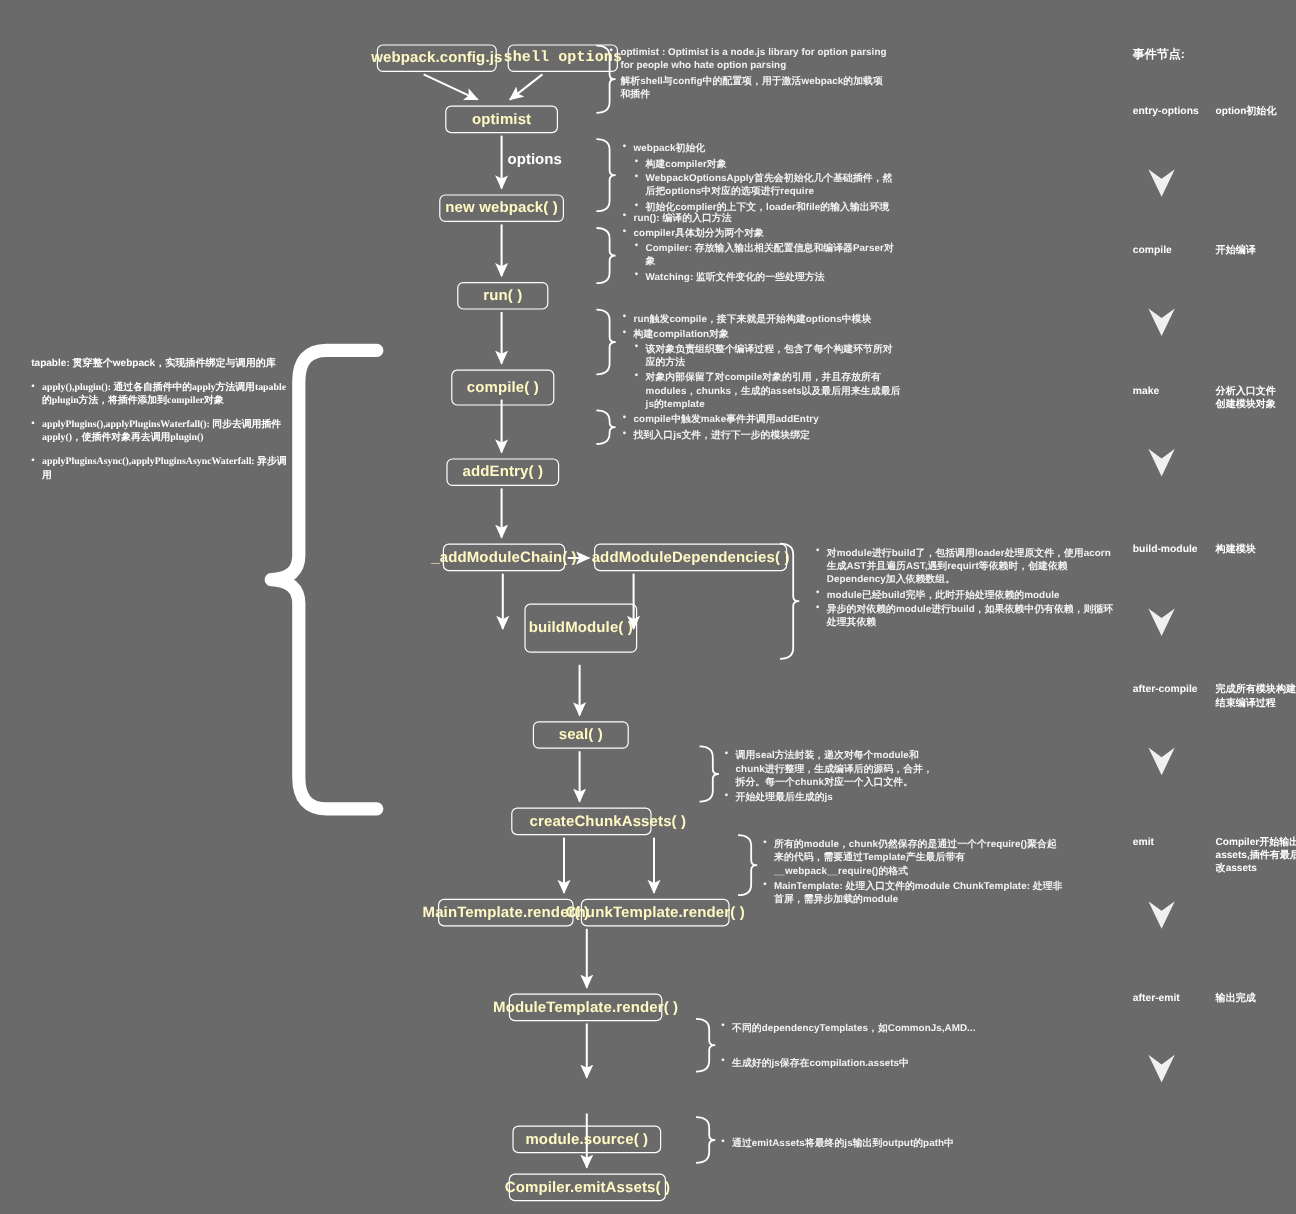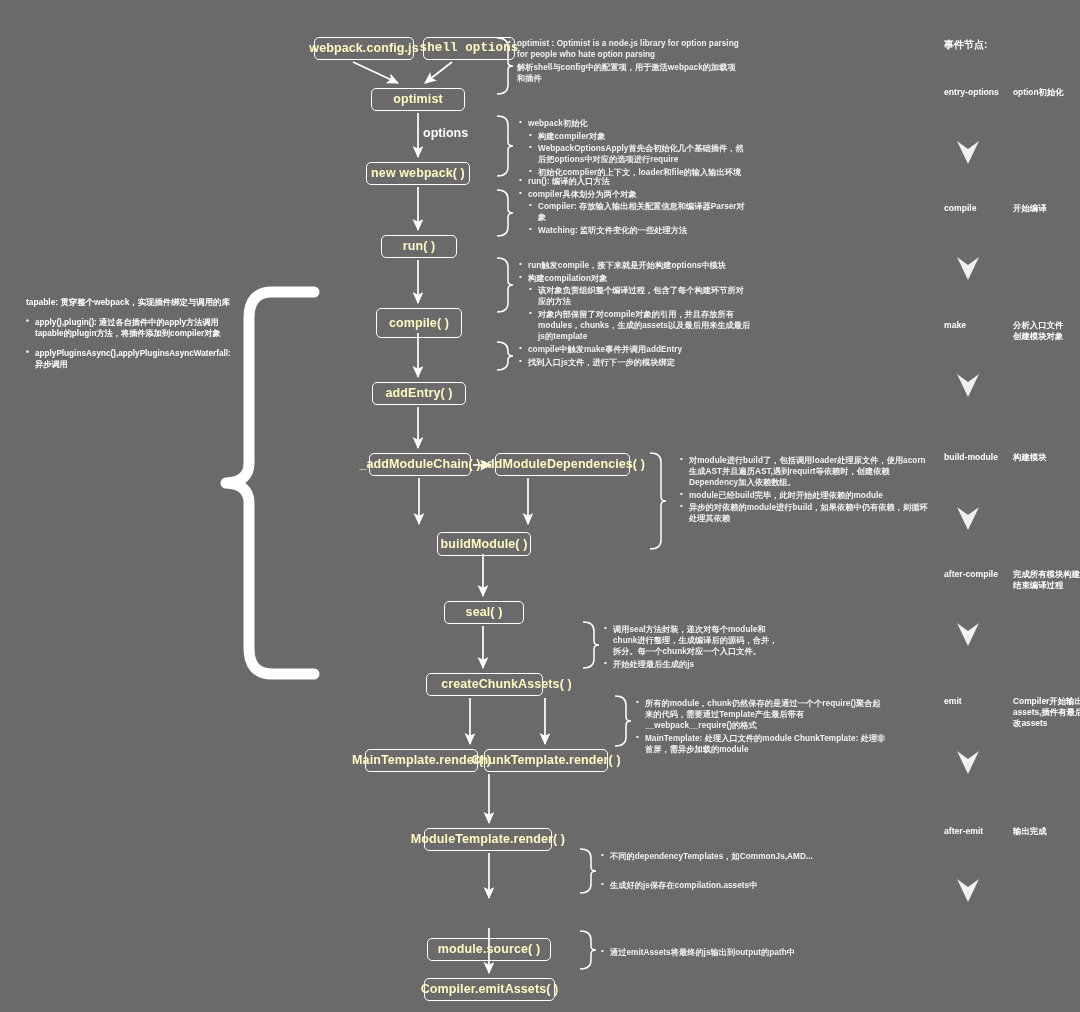--- a/index.html
+++ b/index.html
@@ -42,21 +42,21 @@
   .note li{position:relative;padding-left:9px;margin-bottom:1.5px;}
   .note li:before{content:"•";position:absolute;left:0;top:-1px;font-size:8px;}
   .note li.sub{padding-left:19px;}
   .note li.sub:before{left:10px;}
   .note li.nb{padding-left:9px;}
   .evt-head{position:absolute;font-size:10px;font-weight:bold;color:#fff;}
   .evt-name{position:absolute;font-size:8.6px;font-weight:bold;color:#fff;white-space:nowrap;}
   .evt-desc{position:absolute;font-size:8.4px;font-weight:bold;color:#fff;line-height:1.3;width:105px;}
   .leftpanel{position:absolute;left:26px;top:297px;width:215px;}
   .leftpanel .hd{font-size:8.4px;font-weight:bold;margin-bottom:9px;}
-  .leftpanel ul{margin:0;padding:0;list-style:none;}
+  .leftpanel ul{margin:0;padding:0;list-style:none;font-family:Liberation Serif, serif;}
   .leftpanel li{position:relative;padding-left:9px;margin-bottom:9px;font-size:8.2px;font-weight:bold;line-height:1.35;}
   .leftpanel li:before{content:"•";position:absolute;left:0;top:-1px;}
   .chev{position:absolute;width:0;height:0;}
 </style>
 </head>
 <body>
 
 <svg id="canvas" viewBox="0 0 1080 1012">
   <defs>
     <marker id="arw" markerWidth="9" markerHeight="9" refX="6.4" refY="3.2" orient="auto">
@@ -101,22 +101,22 @@
 
 <div id="nodes-layer">
     <div class="node" style="left: 314px; top: 37px; width: 100px; height: 23px;">webpack.config.js</div>
     <div class="node" style="left: 423px; top: 37px; width: 92px; height: 23px; font-family: Liberation Mono, monospace;">shell options</div>
     <div class="node" style="left: 371px; top: 88px; width: 94px; height: 23px;">optimist</div>
     <div class="node" style="left: 366px; top: 162px; width: 104px; height: 23px;">new webpack( )</div>
     <div class="node" style="left: 381px; top: 235px; width: 76px; height: 23px;">run( )</div>
     <div class="node" style="left: 376px; top: 308px; width: 86px; height: 30px;">compile( )</div>
     <div class="node" style="left: 372px; top: 382px; width: 94px; height: 23px;">addEntry( )</div>
     <div class="node" style="left: 369px; top: 453px; width: 102px; height: 23px;">_addModuleChain( )</div>
-    <div class="node" style="left: 495px; top: 453px; width: 135px; height: 23px;">addModuleDependencies( )</div>
-    <div class="node" style="left: 437px; top: 532px; width: 94px; height: 24px;">buildModule( )</div>
+    <div class="node" style="left: 495px; top: 453px; width: 161px; height: 23px;">addModuleDependencies( )</div>
+    <div class="node" style="left: 437px; top: 503px; width: 94px; height: 41px;">buildModule( )</div>
     <div class="node" style="left: 444px; top: 601px; width: 80px; height: 23px;">seal( )</div>
     <div class="node" style="left: 426px; top: 673px; width: 117px; height: 23px; padding-left: 44px;">createChunkAssets( )</div>
     <div class="node" style="left: 365px; top: 749px; width: 113px; height: 23px;">MainTemplate.render( )</div>
     <div class="node" style="left: 484px; top: 749px; width: 124px; height: 23px;">ChunkTemplate.render( )</div>
     <div class="node" style="left: 424px; top: 828px; width: 128px; height: 23px;">ModuleTemplate.render( )</div>
     <div class="node" style="left: 427px; top: 903px; width: 124px; height: 23px; margin-top: 35px;">module.source( )</div>
     <div class="node" style="left: 424px; top: 978px; width: 131px; height: 23px;">Compiler.emitAssets( )</div>
   </div>
 <div id="edgelabels-layer">
     <div class="edge-label" style="left: 423px; top: 126px;">options</div>
@@ -227,15 +227,16 @@
       </svg></div>
     <div class="chev" style="left: 956px; top: 878px;"><svg width="24" height="26" viewBox="0 0 24 26">
         <path d="M1,1 L12,24 L23,1 L12,9 Z" fill="#f0f0f0"></path>
       </svg></div>
   </div>
 
 <div class="leftpanel">
   <div class="hd">tapable: 贯穿整个webpack，实现插件绑定与调用的库</div>
   <ul id="tapable-list">
       <li>apply(),plugin(): 通过各自插件中的apply方法调用tapable的plugin方法，将插件添加到compiler对象</li>
+      <li>applyPlugins(),applyPluginsWaterfall(): 同步去调用插件apply()，使插件对象再去调用plugin()</li>
       <li>applyPluginsAsync(),applyPluginsAsyncWaterfall: 异步调用</li>
     </ul>
 </div>
 
 </body></html>

